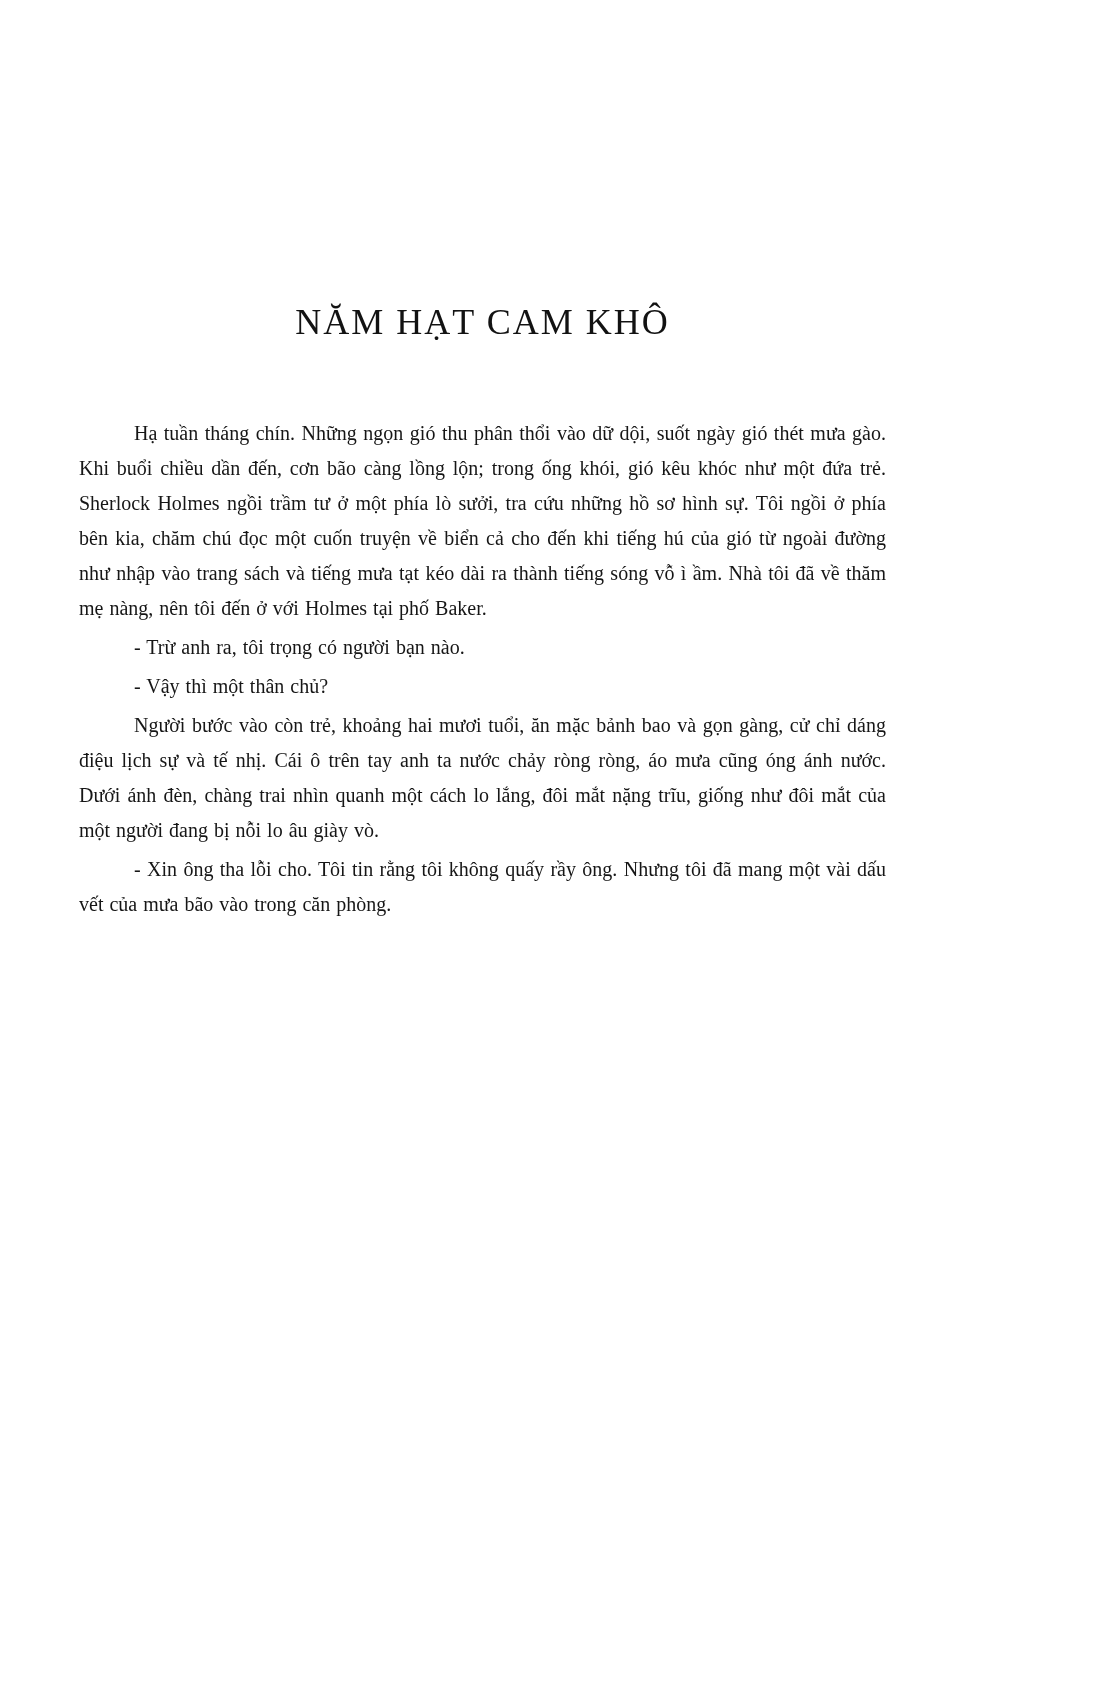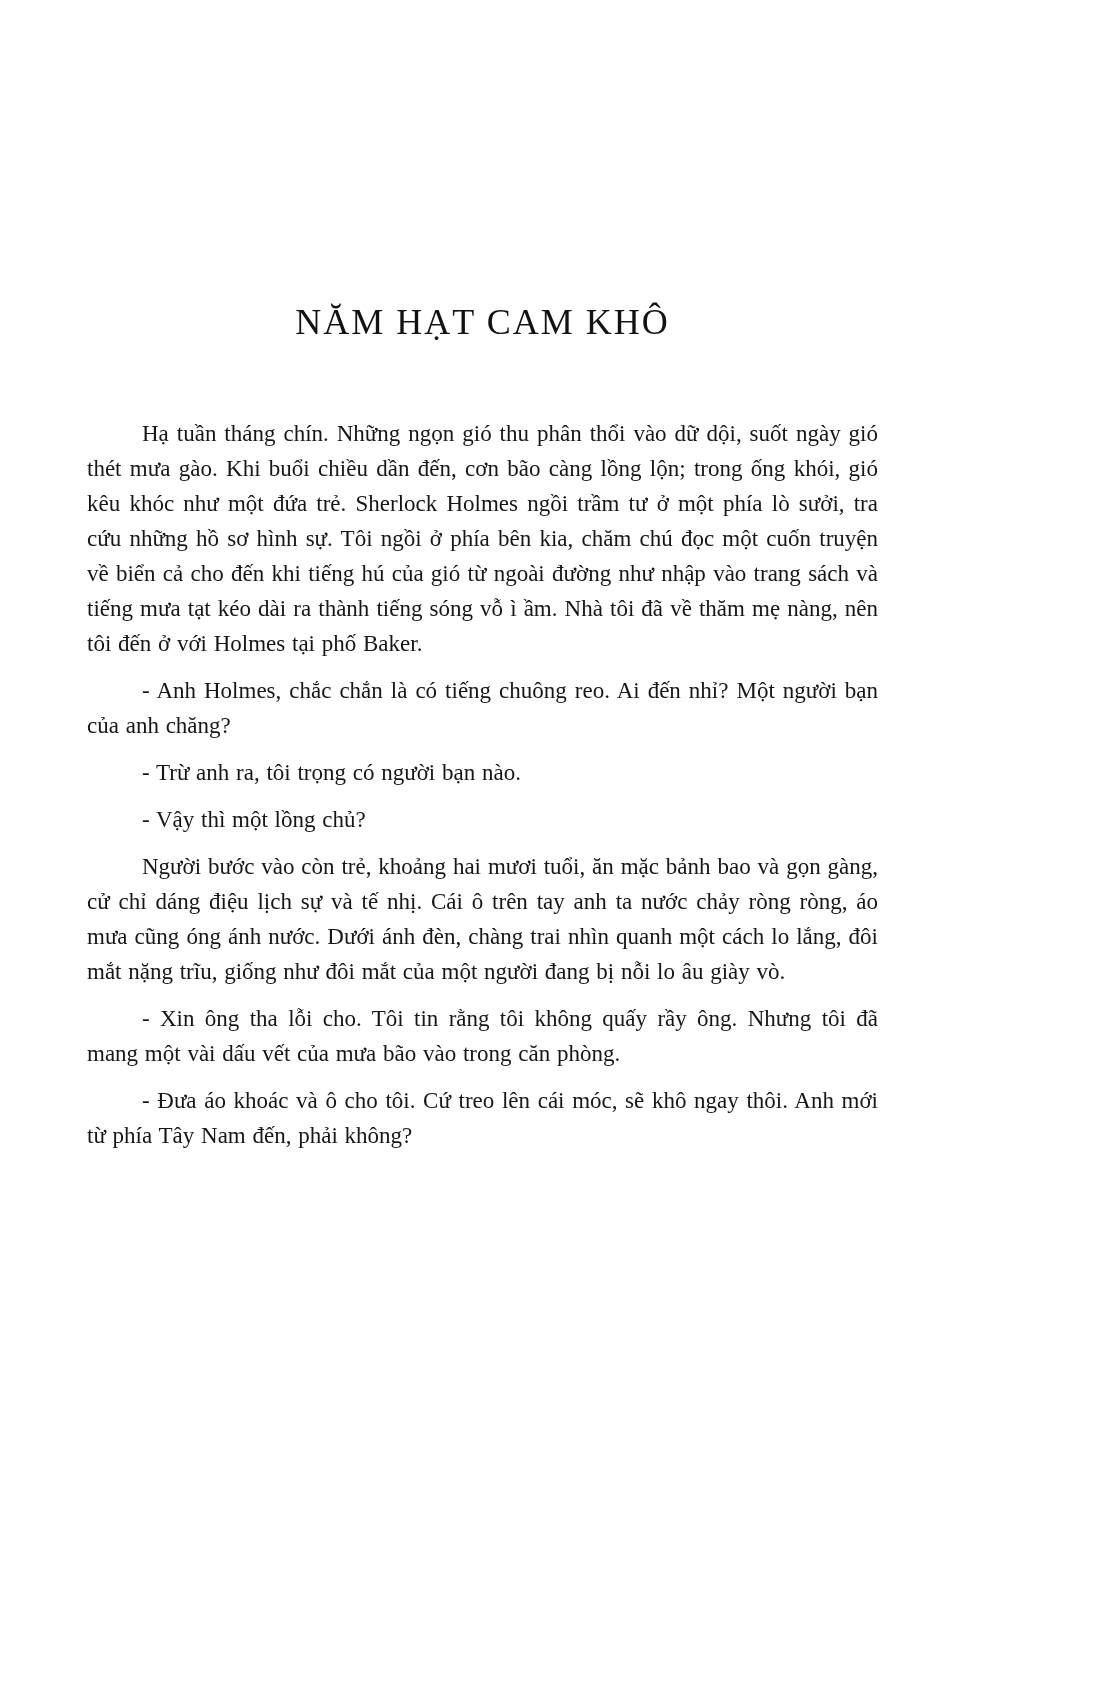--- a/index.html
+++ b/index.html
@@ -21,36 +21,34 @@
   .chapter-title {
     margin: 0 0 72px 0;
     font-size: 36px;
     line-height: 44px;
     font-weight: normal;
     text-align: center;
     letter-spacing: 2px;
     color: #121212;
   }
   .chapter-body p {
-    margin: 12px;
-    font-size: 23px;
+    margin: 4px;
+    font-size: 20px;
     line-height: 35px;
     text-align: justify;
     text-indent: 55px;
     word-spacing: 1px;
     color: #161616;
   }
 </style>
 </head>
 <body>
 
 <div class="page">
   <h1 class="chapter-title">NĂM HẠT CAM KHÔ</h1>
   <div class="chapter-body">
       <p>Hạ tuần tháng chín. Những ngọn gió thu phân thổi vào dữ dội, suốt ngày gió thét mưa gào. Khi buổi chiều dần đến, cơn bão càng lồng lộn; trong ống khói, gió kêu khóc như một đứa trẻ. Sherlock Holmes ngồi trầm tư ở một phía lò sưởi, tra cứu những hồ sơ hình sự. Tôi ngồi ở phía bên kia, chăm chú đọc một cuốn truyện về biển cả cho đến khi tiếng hú của gió từ ngoài đường như nhập vào trang sách và tiếng mưa tạt kéo dài ra thành tiếng sóng vỗ ì ầm. Nhà tôi đã về thăm mẹ nàng, nên tôi đến ở với Holmes tại phố Baker.</p>
-      <p>- Anh Holmes, chắc chắn là có tiếng chuông reo. Ai đến nhỉ? Một người bạn của anh chăng?</p>
       <p>- Trừ anh ra, tôi trọng có người bạn nào.</p>
-      <p>- Vậy thì một lồng chủ?</p>
+      <p>- Vậy thì một thân chủ?</p>
       <p>Người bước vào còn trẻ, khoảng hai mươi tuổi, ăn mặc bảnh bao và gọn gàng, cử chỉ dáng điệu lịch sự và tế nhị. Cái ô trên tay anh ta nước chảy ròng ròng, áo mưa cũng óng ánh nước. Dưới ánh đèn, chàng trai nhìn quanh một cách lo lắng, đôi mắt nặng trĩu, giống như đôi mắt của một người đang bị nỗi lo âu giày vò.</p>
       <p>- Xin ông tha lỗi cho. Tôi tin rằng tôi không quấy rầy ông. Nhưng tôi đã mang một vài dấu vết của mưa bão vào trong căn phòng.</p>
-      <p>- Đưa áo khoác và ô cho tôi. Cứ treo lên cái móc, sẽ khô ngay thôi. Anh mới từ phía Tây Nam đến, phải không?</p>
     </div>
 </div>
 
 </body></html>

